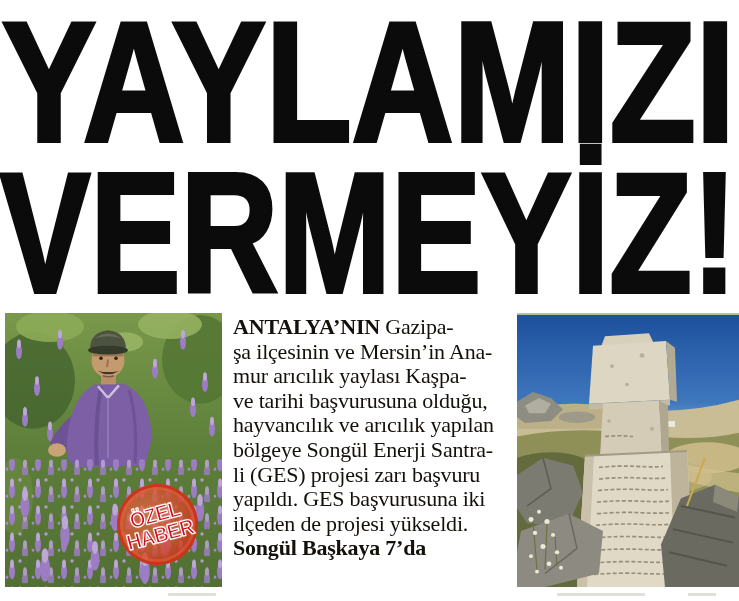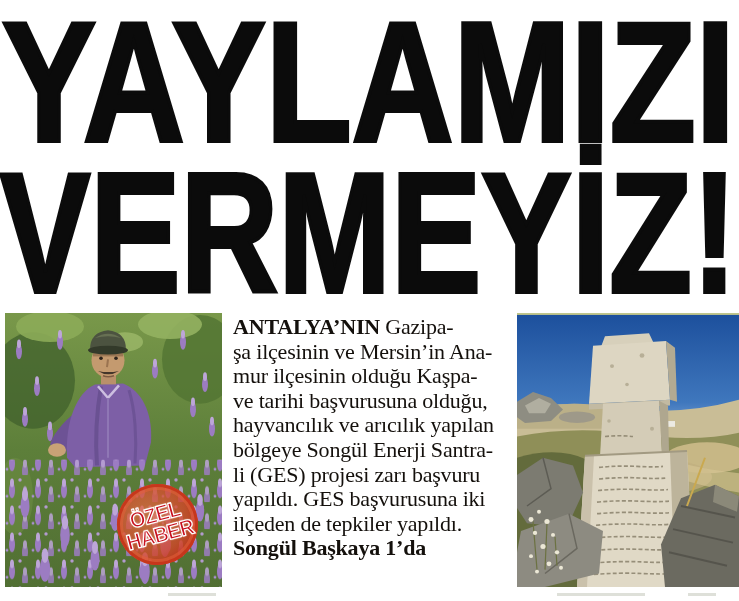--- a/index.html
+++ b/index.html
@@ -131,28 +131,28 @@
     <div class="badge-text">
       <span>ÖZEL</span>
       <span>HABER</span>
     </div>
   </div>
 </figure>
 
 <article>
   <div class="tl"><b>ANTALYA’NIN</b><span> Gazipa-</span></div>
   <div class="tl"><span>şa ilçesinin ve Mersin’in Ana-</span></div>
-  <div class="tl"><span>mur ilçesinin olduğu Kaşpa-</span></div>
+  <div class="tl"><span>mur arıcılık yaylası Kaşpa-</span></div>
   <div class="tl"><span>ve tarihi başvurusuna olduğu,</span></div>
   <div class="tl"><span>hayvancılık ve arıcılık yapılan</span></div>
   <div class="tl"><span>bölgeye Songül Enerji Santra-</span></div>
   <div class="tl"><span>li (GES) projesi zarı başvuru</span></div>
   <div class="tl"><span>yapıldı. GES başvurusuna iki</span></div>
-  <div class="tl"><span>ilçeden de tepkiler yapıldı.</span></div>
-  <div class="tl"><b>Songül Başkaya  1’da</b></div>
+  <div class="tl"><span>ilçeden de projesi yükseldi.</span></div>
+  <div class="tl"><b>Songül Başkaya  7’da</b></div>
 </article>
 
 <figure class="photo-right">
   <svg class="scene" width="222" height="274" viewBox="0 0 222 284" preserveAspectRatio="none">
     <defs>
       <linearGradient id="sky" x1="0" x2="0" y1="0" y2="1">
         <stop offset="0" stop-color="#1c4f9c"></stop>
           <stop offset="0.7" stop-color="#3f77bd"></stop>
           <stop offset="1" stop-color="#8fb3de"></stop>
       </linearGradient>

